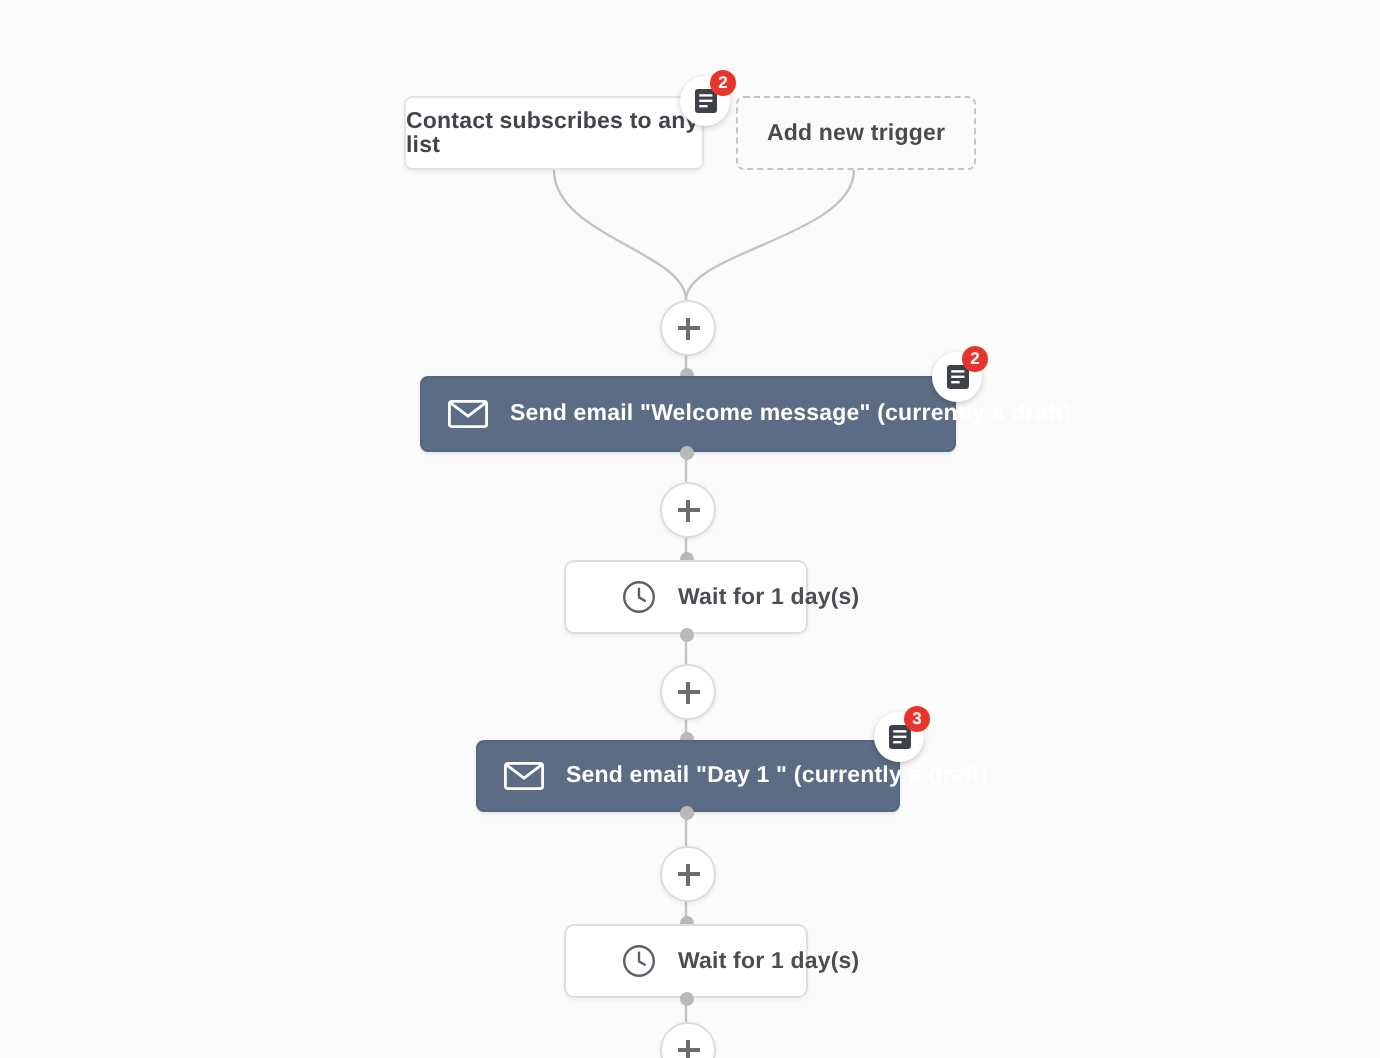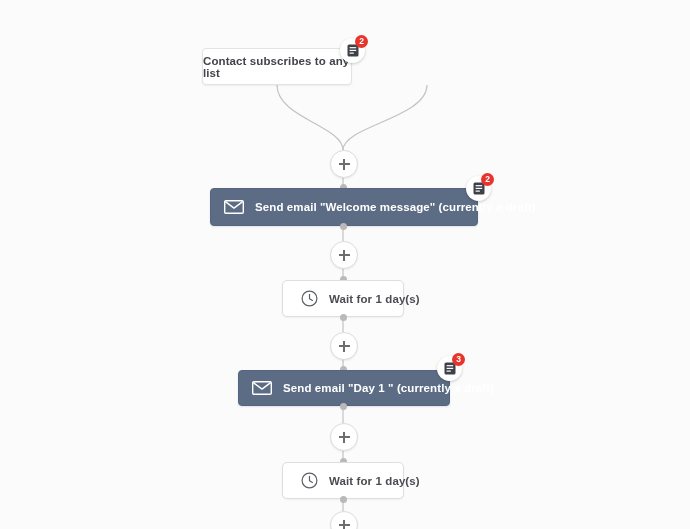--- a/index.html
+++ b/index.html
@@ -92,21 +92,21 @@
     margin-left: 11px;
     letter-spacing: .1px;
     white-space: nowrap;
   }
 
   
   .wait-node {
     background: #ffffff;
     border: 1px solid #dedede;
     border-radius: 5px;
-    padding-left: 18px;
+    padding-left: 28px;
     box-shadow: 0 1px 2px rgba(0,0,0,.05);
   }
   .wait-node .label {
     font-size: 11.5px;
     color: #4b4d52;
     font-weight: bold;
     margin-left: 11px;
     letter-spacing: .1px;
     white-space: nowrap;
   }
@@ -224,20 +224,23 @@
   <div class="notes-badge" style="left:340px; top:38px;">
     <svg class="note-icon" viewBox="0 0 12 13">
       <rect x="0.5" y="0.5" width="11" height="12" rx="1.6" fill="#3e4149"></rect>
       <rect x="2.6" y="3.1" width="6.6" height="1.2" fill="#ffffff"></rect>
       <rect x="2.6" y="5.8" width="6.6" height="1.2" fill="#ffffff"></rect>
       <rect x="2.6" y="8.5" width="4.2" height="1.2" fill="#ffffff"></rect>
     </svg>
     <span class="count">2</span>
   </div>
 
+  <div class="node trigger-add" style="left:368px; top:48px; width:120px; height:37px;">
+    <span class="label">Add new trigger</span>
+  </div>
 
   <div class="plus-btn" style="left:330px; top:150px;">
     <span class="glyph"></span>
   </div>
 
   <div class="port" style="left:339.5px; top:184px;"></div>
   <div class="node email-node" style="left:210px; top:188px; width:268px; height:38px;">
     <svg class="envelope-icon" viewBox="0 0 20 14">
       <rect x="0.7" y="0.7" width="18.6" height="12.6" rx="1.2" fill="none" stroke="#ffffff" stroke-width="1.4"></rect>
       <path d="M1.4,1.6 L10,8.1 L18.6,1.6" fill="none" stroke="#ffffff" stroke-width="1.4" stroke-linejoin="round"></path>

